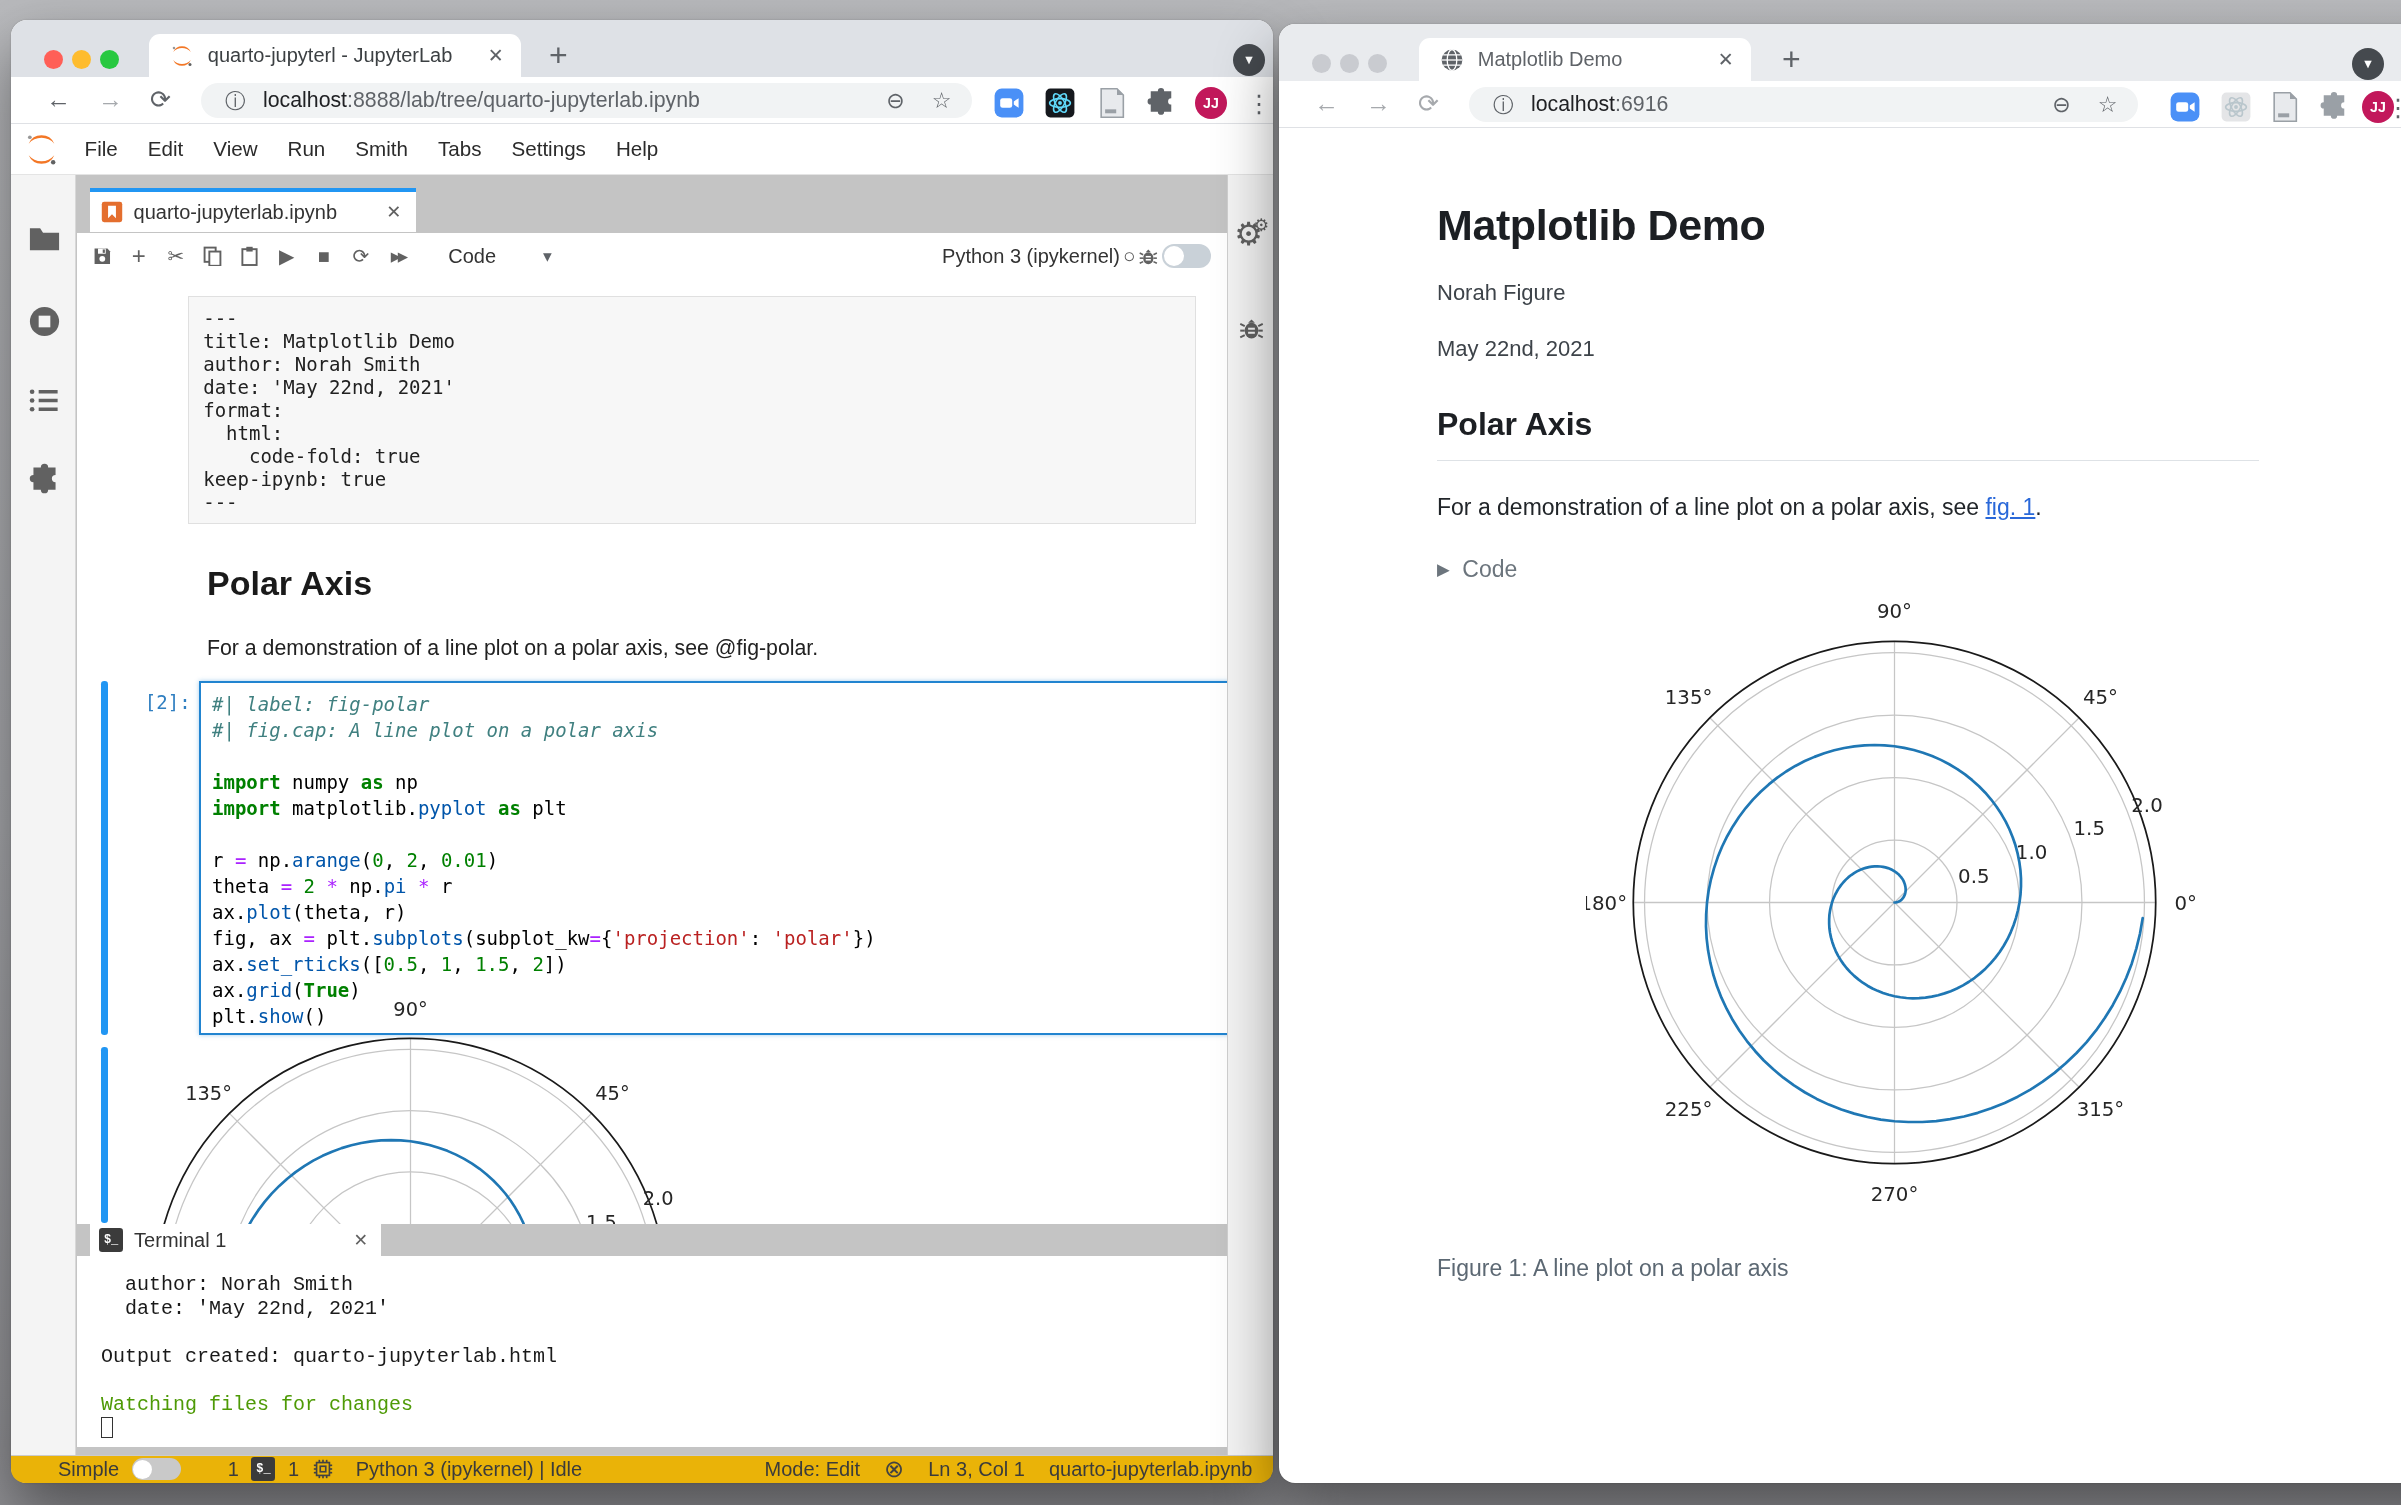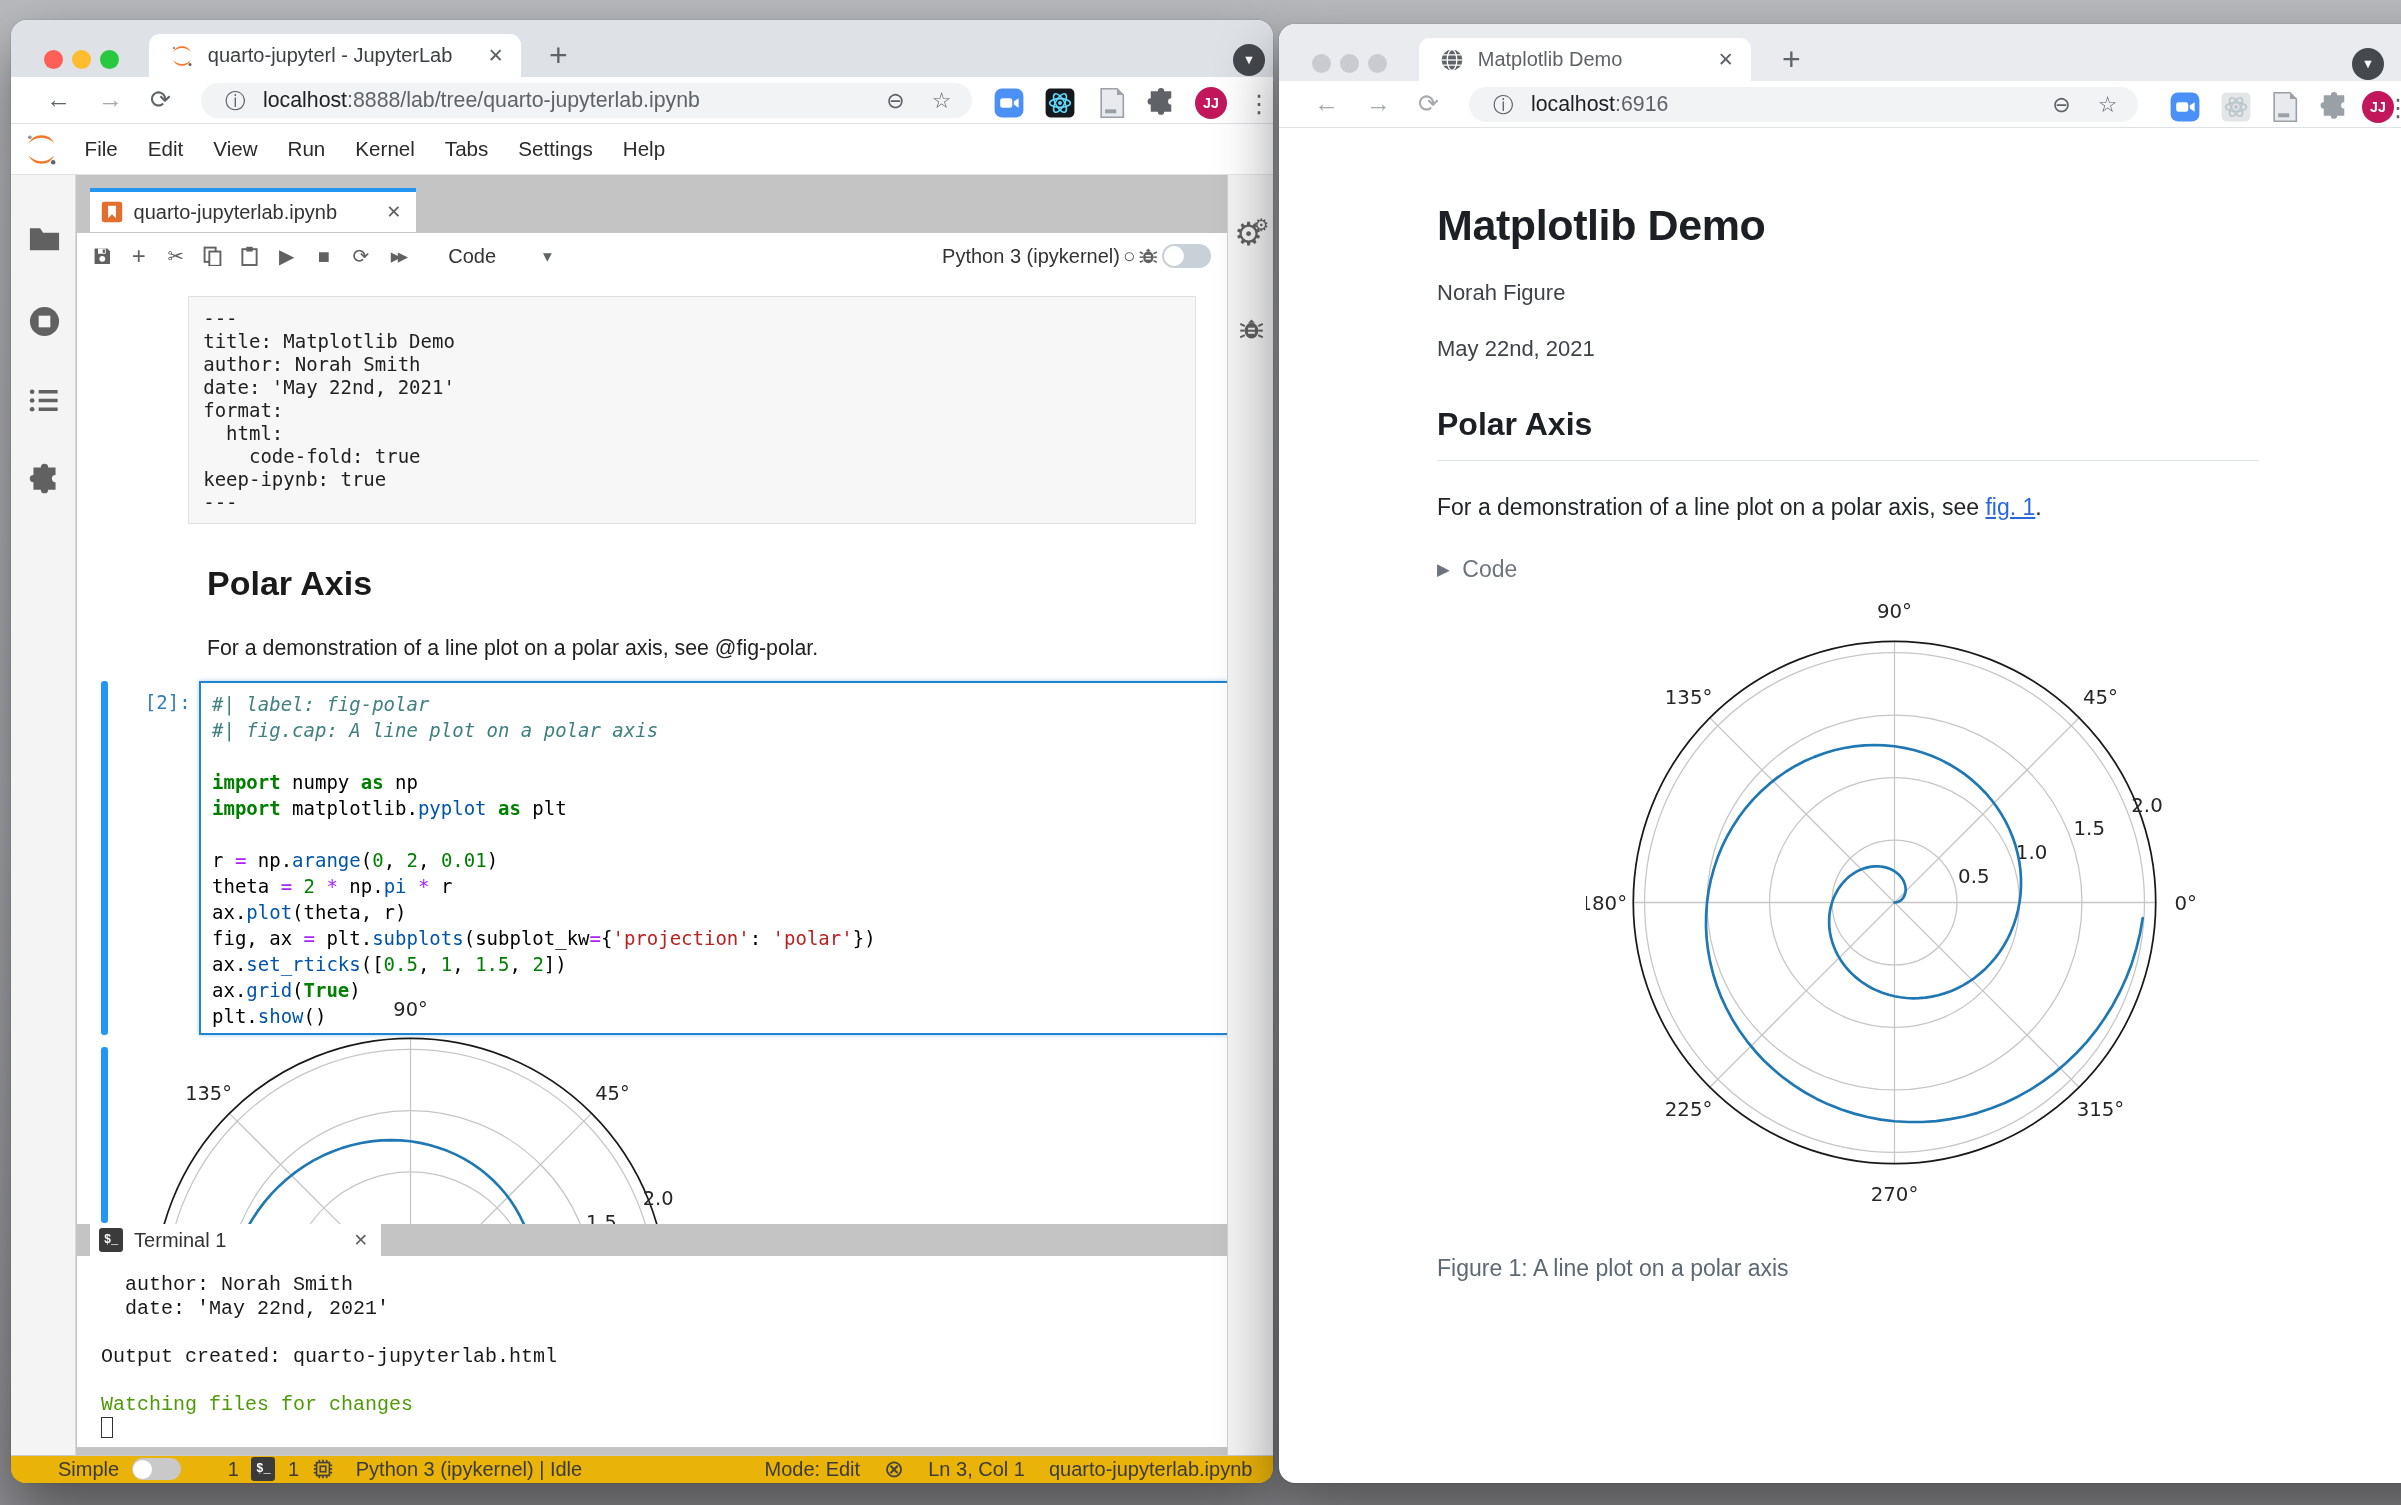--- a/index.html
+++ b/index.html
@@ -56,21 +56,21 @@
 
   .nb-tabbar { position:absolute; left:0; top:0; right:0; height:58px; }
   .nb-tab { position:absolute; left:12.6px; top:13.4px; width:326px; height:44px; background:#fff;
             border-top:4px solid #2196f3; display:flex; align-items:center; font-size:20px; color:#333; }
   .nb-tab .tclose { margin-left:auto; margin-right:14.2px; color:#616161; font-size:18px; }
   .nb-toolbar { position:absolute; left:0; top:58px; right:0; height:47px; background:#fff;
                 border-bottom:1.6px solid #dcdcdc; display:flex; align-items:center; color:#616161; }
   .nb-toolbar .tic { width:37px; text-align:center; font-size:20px; }
   .celltype { font-size:20px; color:#333; margin-left:32px; }
   .ddcaret { font-size:17.4px; color:#5f6368; margin-left:47px; }
-  .nb-toolbar .right { margin-left:auto; display:flex; align-items:center; gap:3px; margin-right:16px; }
+  .nb-toolbar .right { margin-left:auto; display:flex; align-items:flex-end; gap:3px; margin-right:16px; }
   .kernelname { font-size:20px; color:#333; }
   .kcircle { font-size:20.6px; color:#555; }
   .ntoggle { width:49px; height:24px; border-radius:12px; background:#c9d1d8; position:relative; }
   .ntoggle .knob { position:absolute; left:1.6px; top:1.6px; width:20.6px; height:20.6px; border-radius:50%; background:#fff; }
 
   .nb-content { position:absolute; left:0; top:104px; right:0; height:945px; background:#fff; overflow:hidden; }
   .rawcell { position:absolute; left:111px; top:17.4px; width:1008px; height:228px; background:#f7f7f7;
              border:0.8px solid #e0e0e0; padding:9.5px 14.2px; }
   .rawcell pre { font-family:"DejaVu Sans Mono", monospace; font-size:19px; line-height:23px; color:#212121; }
   .mdhead { position:absolute; left:130px; top:285px; font-size:34px; font-weight:bold; color:#1a1a1a; }
@@ -200,21 +200,21 @@
           <path d="M4 10 A12 12 0 0 1 26 10 A14.5 14.5 0 0 0 4 10Z" fill="#f37726"></path>
           <path d="M4 20 A12 12 0 0 0 26 20 A14.5 14.5 0 0 1 4 20Z" fill="#f37726"></path>
           <circle cx="5" cy="4.5" r="1.6" fill="#989898"></circle>
           <circle cx="25" cy="26" r="1.9" fill="#616262"></circle>
         </svg>
     </span>
     <span class="mitem">File</span>
     <span class="mitem">Edit</span>
     <span class="mitem">View</span>
     <span class="mitem">Run</span>
-    <span class="mitem">Kernel</span>
+    <span class="mitem">Smith</span>
     <span class="mitem">Tabs</span>
     <span class="mitem">Settings</span>
     <span class="mitem">Help</span>
   </div>
 
   <div class="jl-body">
     <div class="jl-leftbar">
       <div class="sic" style="top:46px">
         <svg class="licon" width="35" height="35" viewBox="0 0 24 24">
             <path d="M2 5h7l2 3h11v12H2z" fill="#616161"></path>

